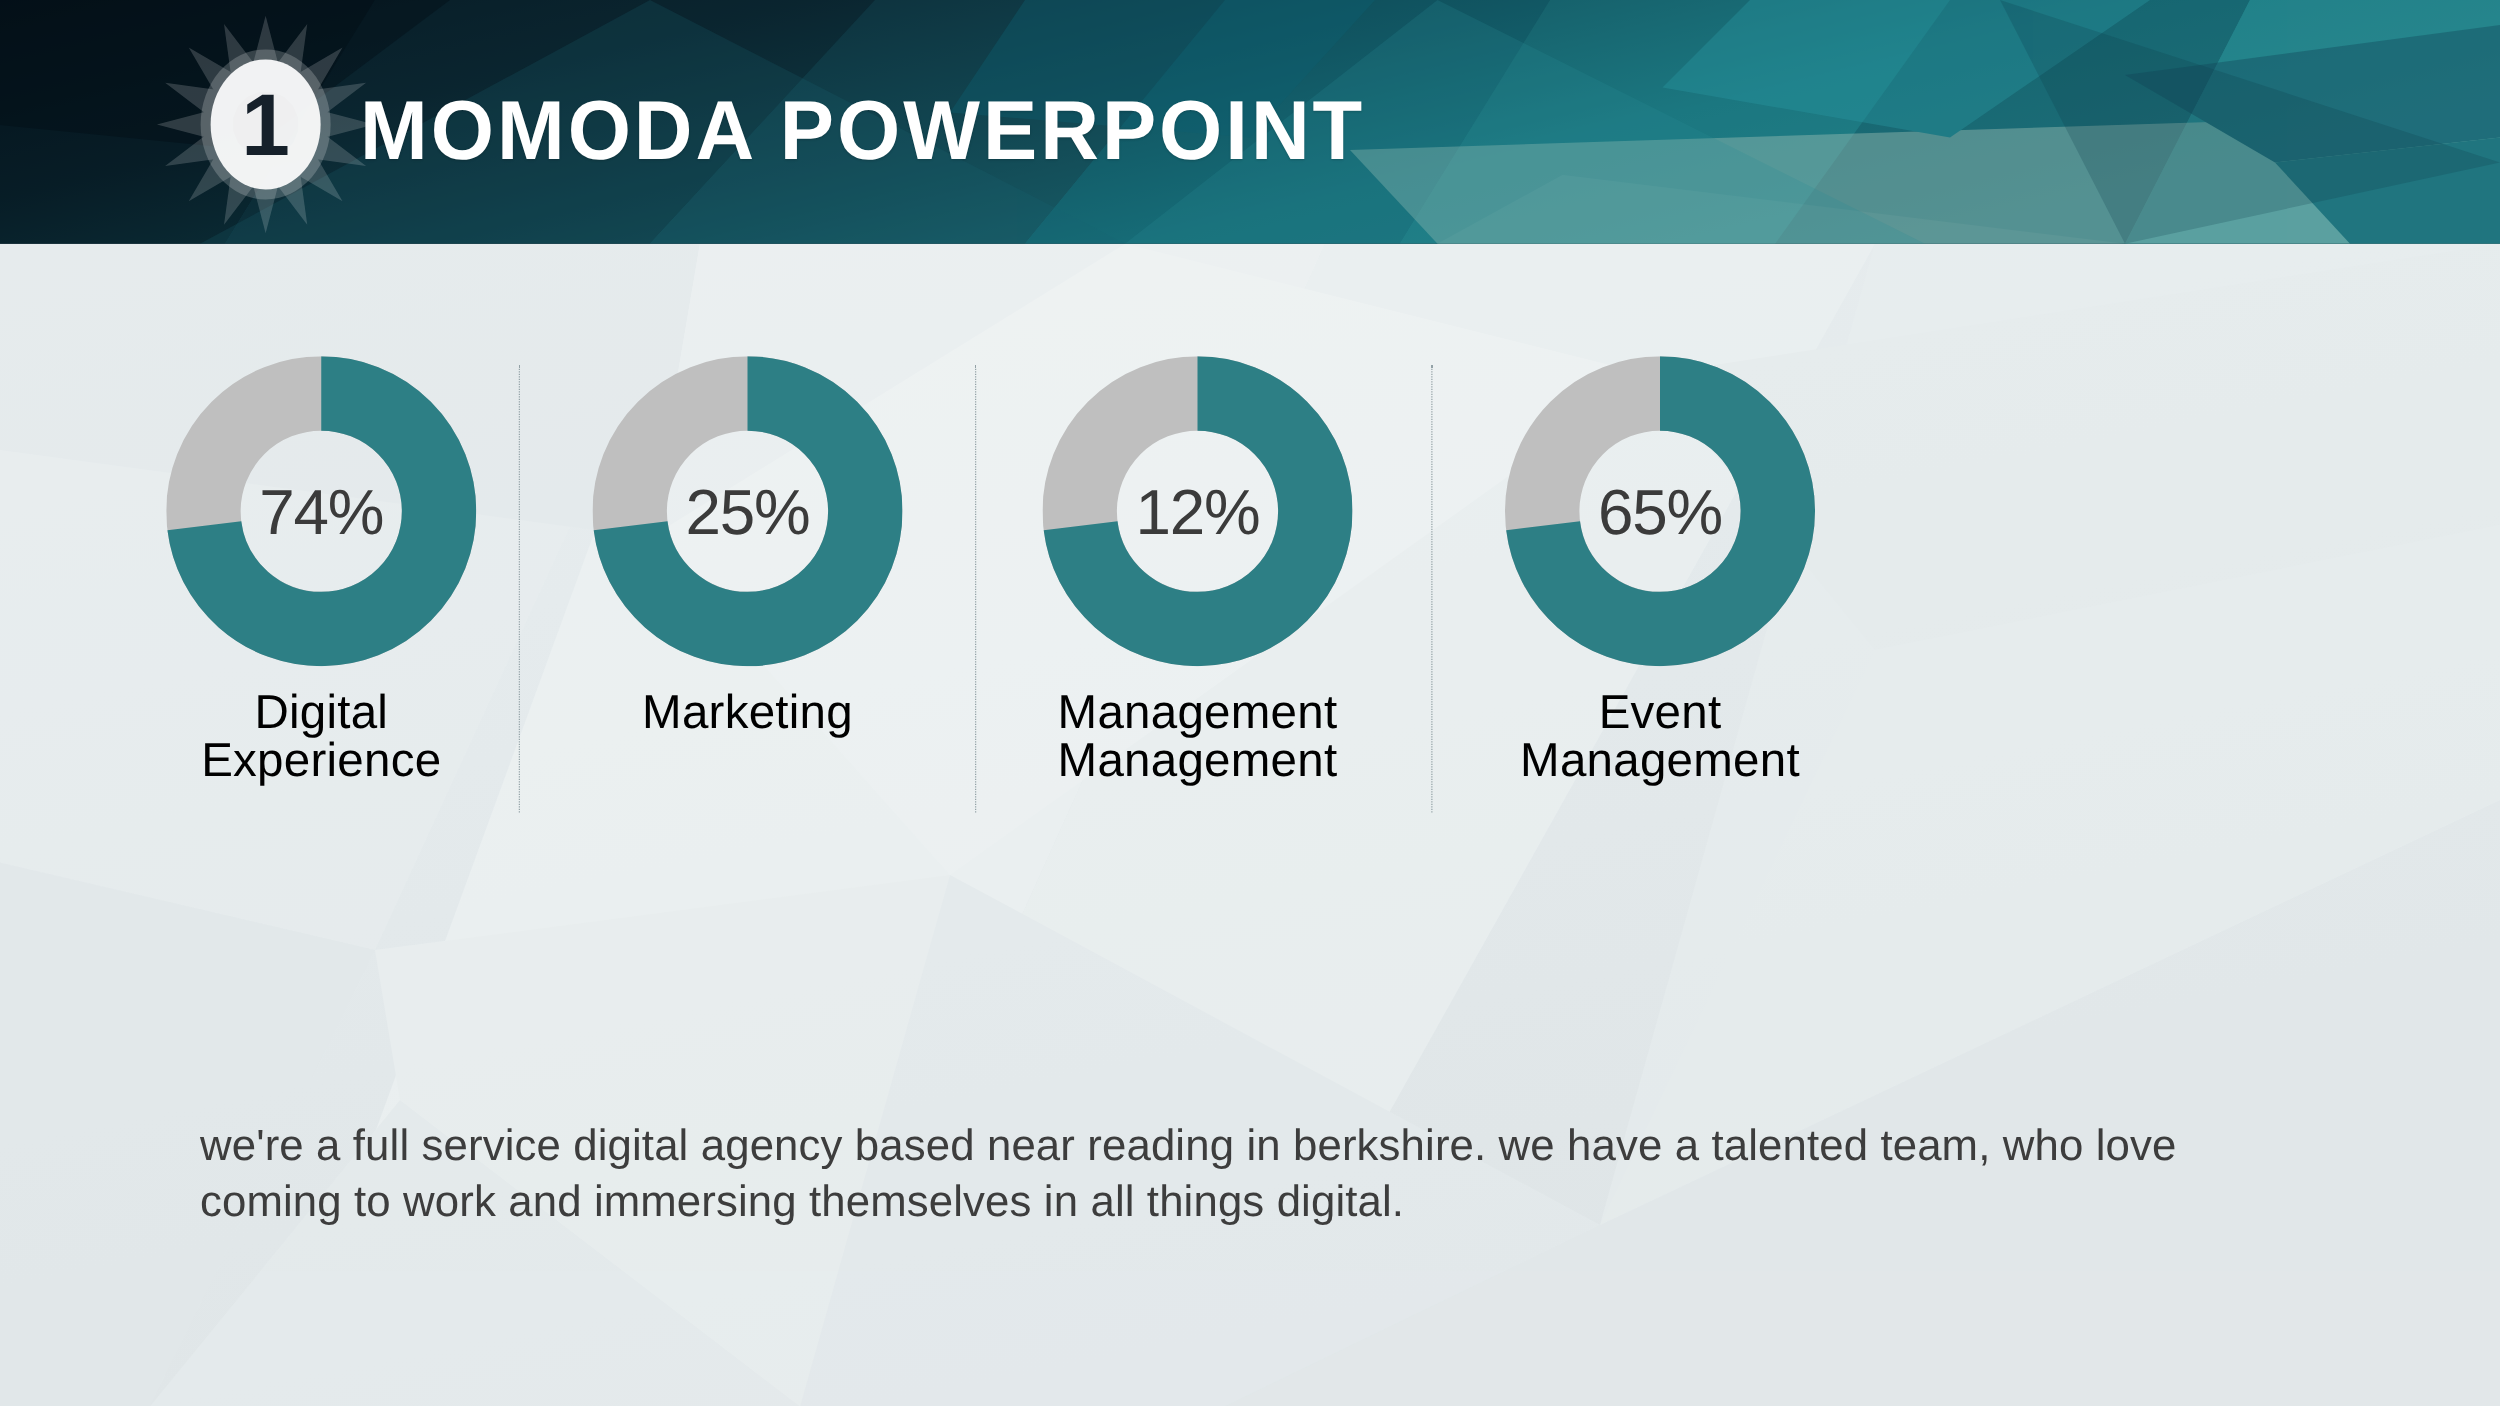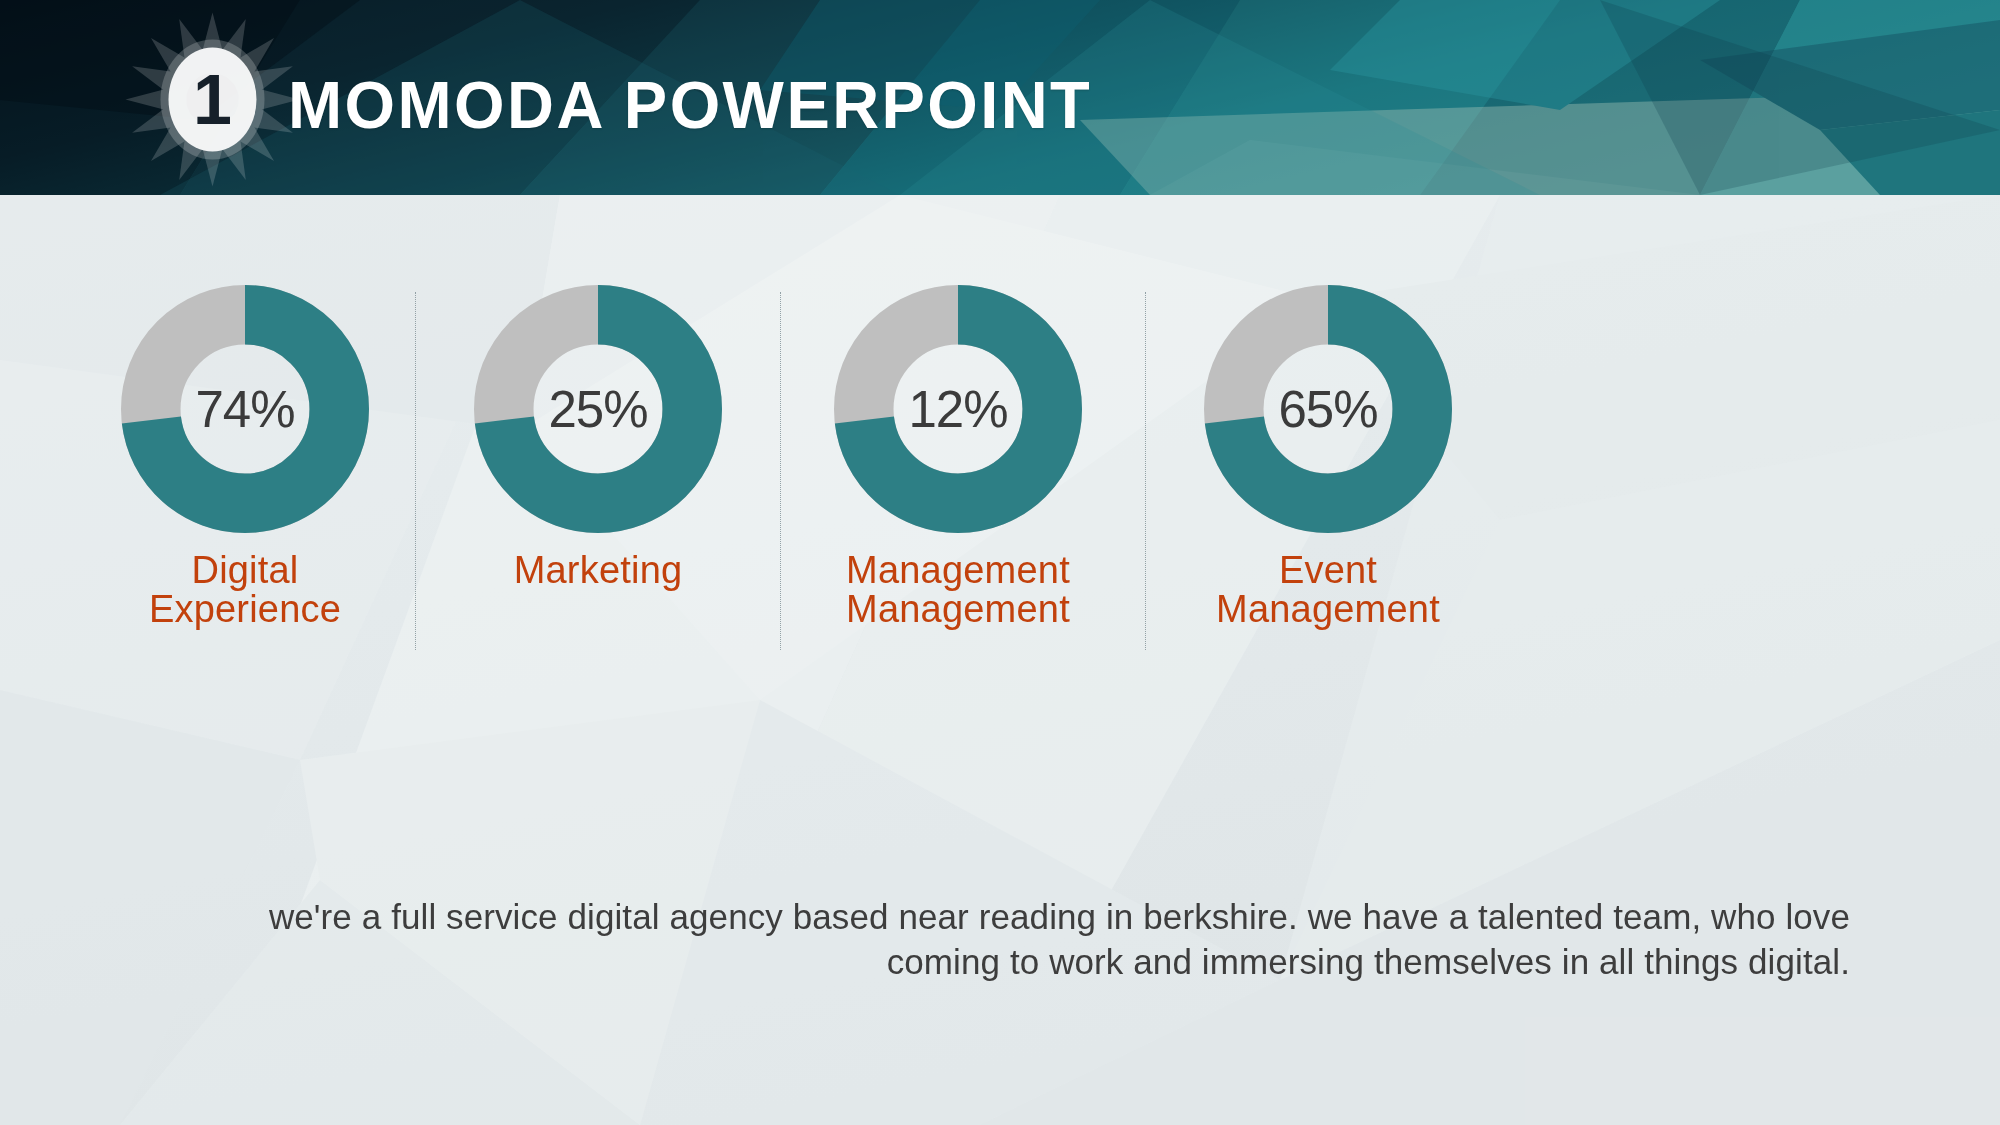--- a/index.html
+++ b/index.html
@@ -50,29 +50,29 @@
   .ring svg{display:block;width:248px;height:248px;}
   .ring .pct{
     position:absolute;left:0;top:0;width:248px;height:248px;
     display:flex;align-items:center;justify-content:center;
     font-family:"Liberation Sans", sans-serif;
     font-size:51px;color:#3b3b3b;font-weight:normal;letter-spacing:-1px;
   }
   .clabel{
     margin-top:18px;
     font-family:"Liberation Sans", sans-serif;
-    font-size:38px;line-height:1.03;color:#c2410c;
+    font-size:38px;line-height:1.03;color:#000000;
     letter-spacing:.2px;
   }
   .clabel span{display:block;}
 
   
   .para{
     position:absolute;left:160px;top:895px;width:1690px;
-    text-align:right;
+    text-align:left;
     font-family:"Liberation Sans", sans-serif;
     font-size:35px;line-height:1.28;color:#3d3d3d;
     letter-spacing:.1px;
   }
 </style>
 </head>
 <body>
 
 <div id="slide">
 
@@ -202,21 +202,21 @@
 
     <div class="title">MOMODA POWERPOINT</div>
   </div>
 
   <div class="divider" style="left:415px"></div>
   <div class="divider" style="left:780px"></div>
   <div class="divider" style="left:1145px"></div>
 
   <div class="stats">
 
-    <div class="col" style="left:62px">
+    <div class="col" style="left:74px">
       <div class="ring">
         <svg viewBox="0 0 100 100">
           <circle cx="50" cy="50" r="38" fill="none" stroke="#bfbfbf" stroke-width="24"></circle>
           <circle cx="50" cy="50" r="38" fill="none" stroke="#2d7f85" stroke-width="24" stroke-dasharray="174.3 64.5" transform="rotate(-90 50 50)"></circle>
         </svg>
         <div class="pct">74%</div>
       </div>
       <div class="clabel">
         <span>Digital</span>
         <span>Experience</span>

